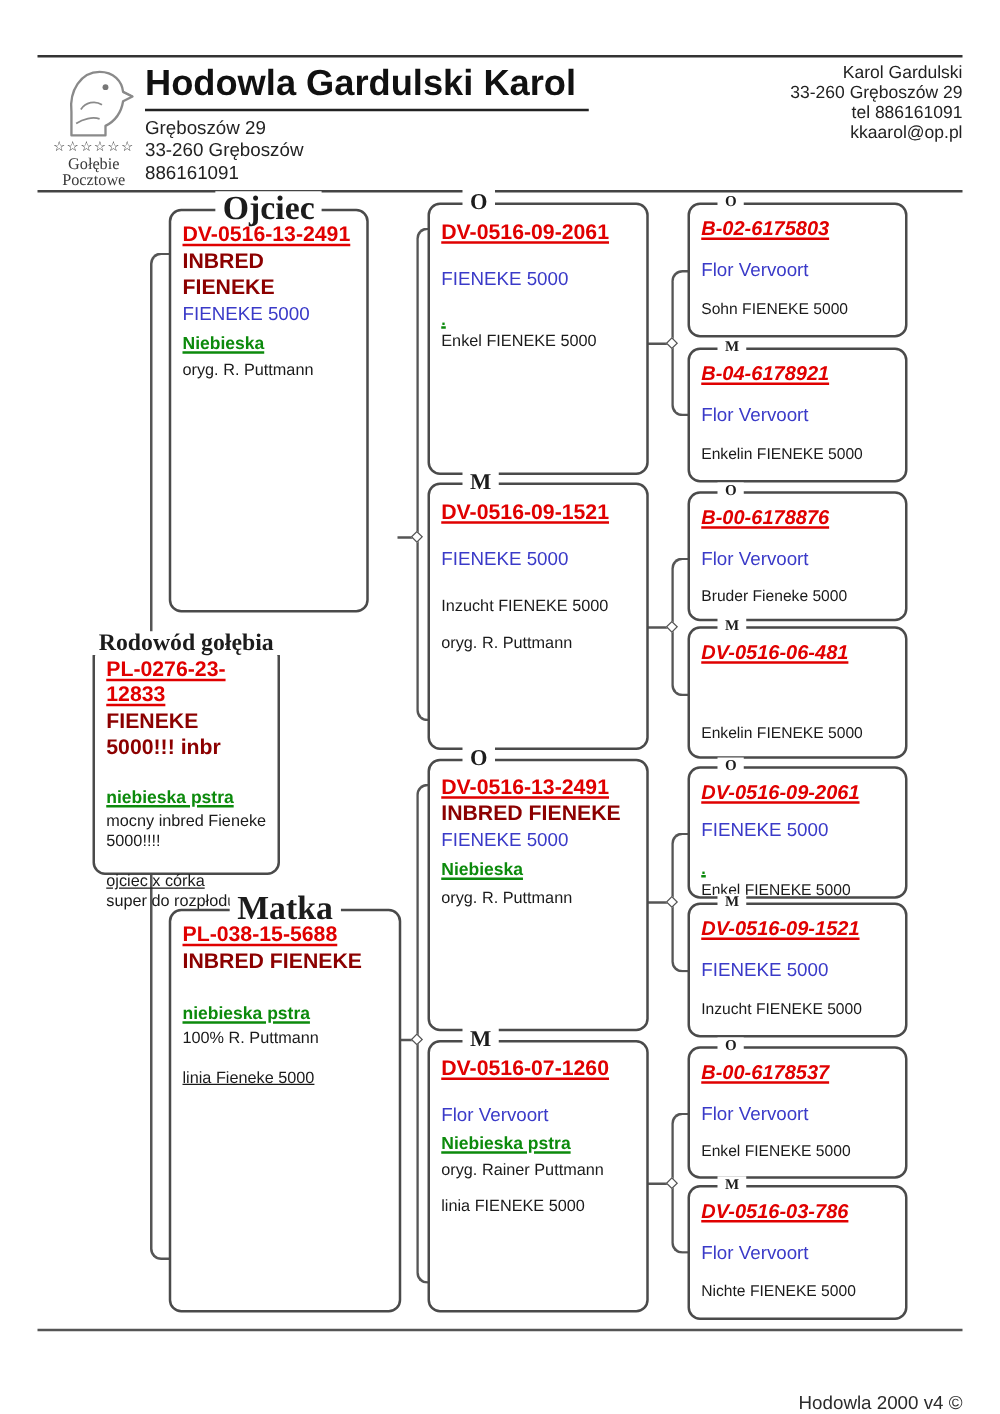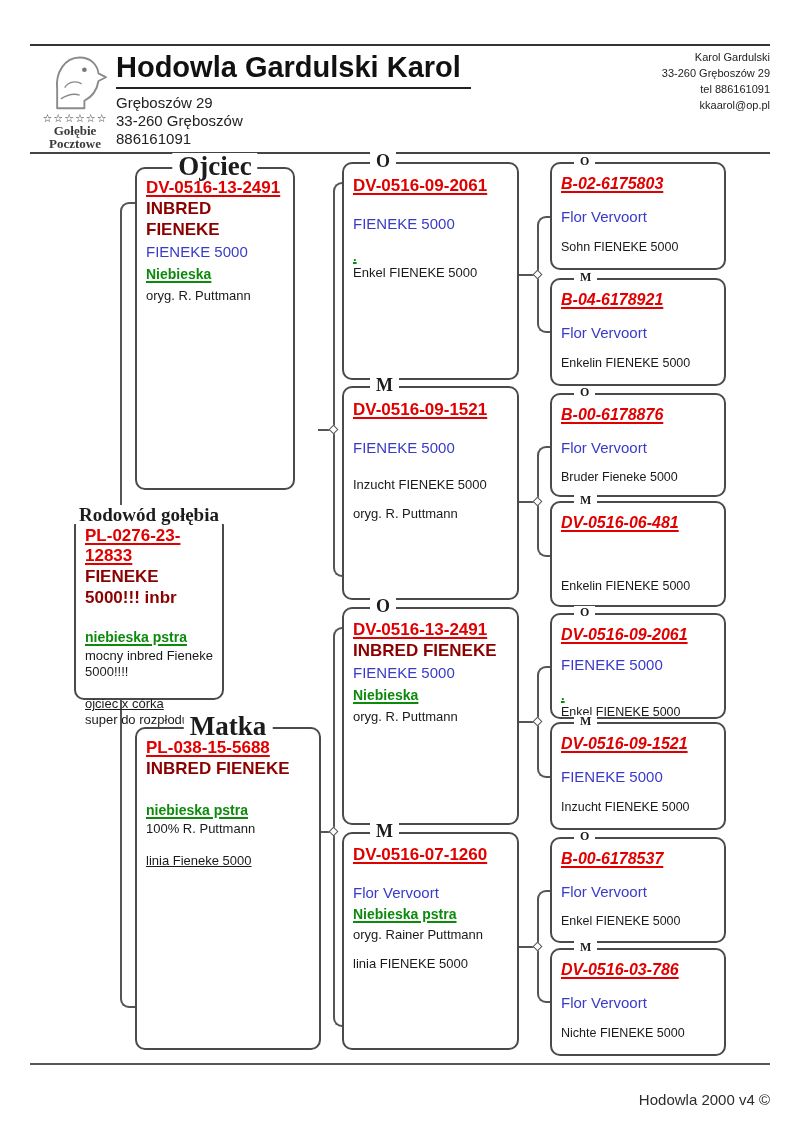--- a/index.html
+++ b/index.html
@@ -3,27 +3,27 @@
 <meta charset="utf-8">
 <style>
   html,body{margin:0;padding:0;background:#fff;}
   .page{position:relative;width:800px;height:1131px;background:#fff;
         font-family:"Liberation Sans",sans-serif;color:#1a1a1a;overflow:hidden;}
   .rule{position:absolute;background:#333;}
   
   .logo{position:absolute;left:36px;top:50px;width:78px;text-align:center;color:#3c3c3c;}
   .logo svg{display:block;margin:0 auto;}
   .stars{font-size:11px;letter-spacing:1px;color:#333;line-height:11px;margin-top:1px;}
-  .logo-word{font-family:"Liberation Serif",serif;font-weight:bold;font-size:13px;line-height:13px;color:#3a3a3a;}
+  .logo-word{font-family:"Liberation Serif",serif;font-weight:normal;font-size:13px;line-height:13px;color:#3a3a3a;}
   .title-block{position:absolute;left:116px;top:51px;}
   .doc-title{font-size:29px;font-weight:bold;color:#111;margin:0;display:inline-block;
              border-bottom:2px solid #222;padding-bottom:3px;padding-right:10px;}
   .addr{font-size:15px;color:#222;line-height:18px;}
   .addr-block{margin-top:5px;}
-  .contact{position:absolute;right:30px;top:49px;text-align:right;font-size:11px;line-height:16px;color:#222;}
+  .contact{position:absolute;right:30px;top:49px;text-align:right;font-size:14px;line-height:16px;color:#222;}
   
   .pbox{position:absolute;background:#fff;border:2px solid #4a4a4a;border-radius:10px;
         box-sizing:border-box;padding:9px 9px;z-index:2;}
   .tab{position:absolute;background:#fff;padding:0 6px;font-family:"Liberation Serif",serif;
        font-weight:bold;color:#1c1c1c;white-space:nowrap;line-height:1;}
   .tab-center{left:50%;transform:translateX(-50%);}
   .tab-big{font-size:27px;top:-16px;}
   .tab-mid{font-size:19px;top:-12px;}
   .tab-g2{font-size:18px;top:-12px;left:26px;}
   .tab-g3{font-size:12px;top:-9px;left:22px;}
@@ -41,21 +41,21 @@
   .mt2{margin-top:2px;}.mt3{margin-top:3px;}.mt4{margin-top:4px;}.mt5{margin-top:5px;}.mt10{margin-top:10px;}.mt12{margin-top:12px;}.mt13{margin-top:13px;}
   .mt14{margin-top:14px;}.mt16{margin-top:16px;text-decoration:underline;}.mt18{margin-top:18px;}.mt20{margin-top:20px;}.mt22{margin-top:22px;}
   .blockline{display:block;}
   
   .bracket{position:absolute;border:2px solid #555;border-right:none;
            border-radius:9px 0 0 9px;z-index:0;box-sizing:border-box;}
   .stub{position:absolute;height:2px;background:#555;z-index:0;}
   .junction{position:absolute;width:7px;height:7px;border:1.5px solid #555;background:#fff;
             transform:rotate(45deg);z-index:1;box-sizing:border-box;}
   
-  .footer-text{position:absolute;right:30px;top:1091px;font-size:15px;color:#2c2c2c;}
+  .footer-text{position:absolute;right:30px;top:1114px;font-size:15px;color:#2c2c2c;}
 </style>
 </head>
 <body>
 
 <div class="page">
 
   <div class="rule" style="left:30px;top:44px;width:740px;height:2px;"></div>
   <div class="rule" style="left:30px;top:152px;width:740px;height:2px;background:#444;"></div>
   <div class="rule" style="left:30px;top:1063px;width:740px;height:1.5px;background:#555;"></div>
 

